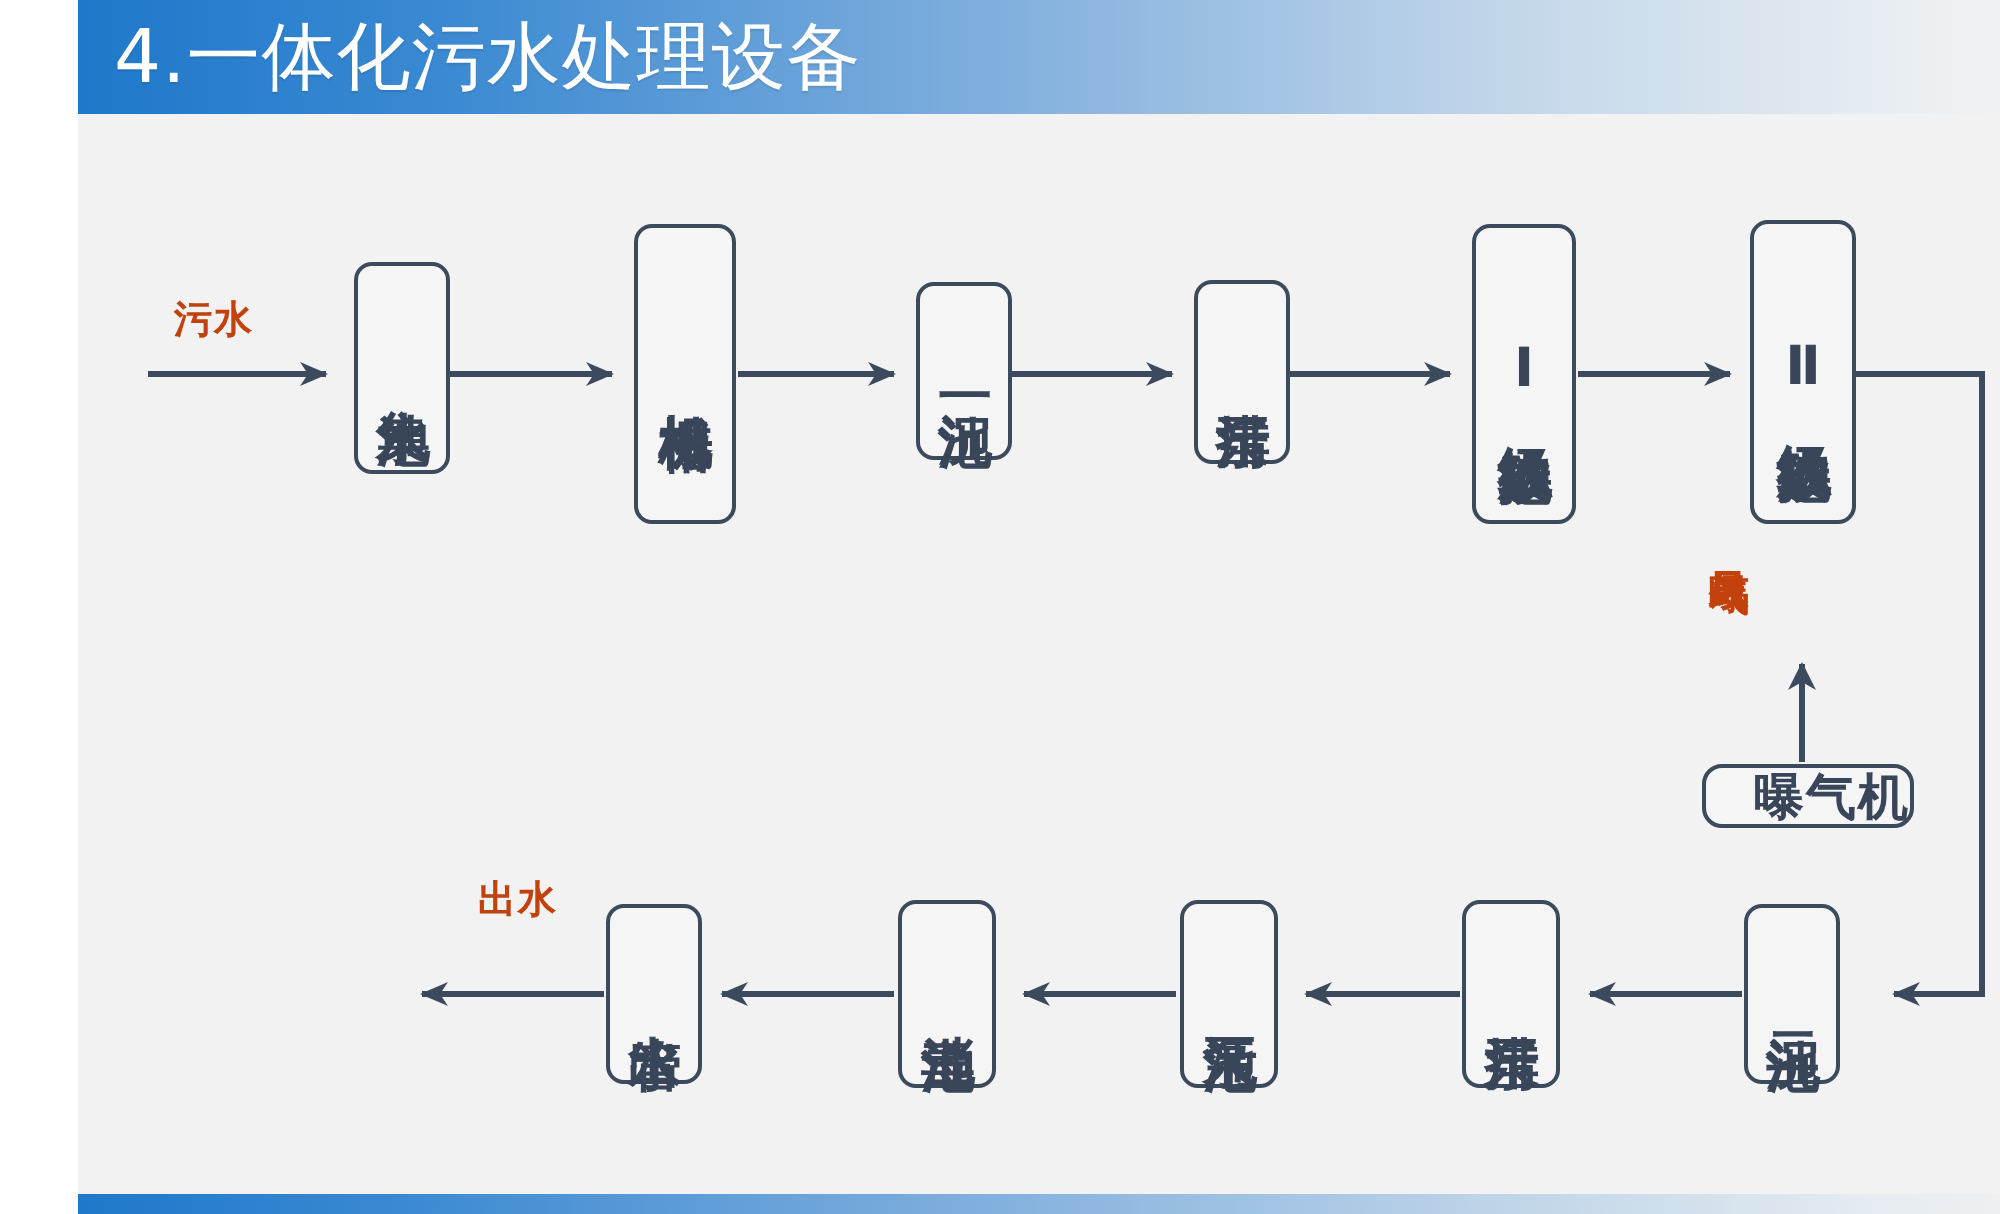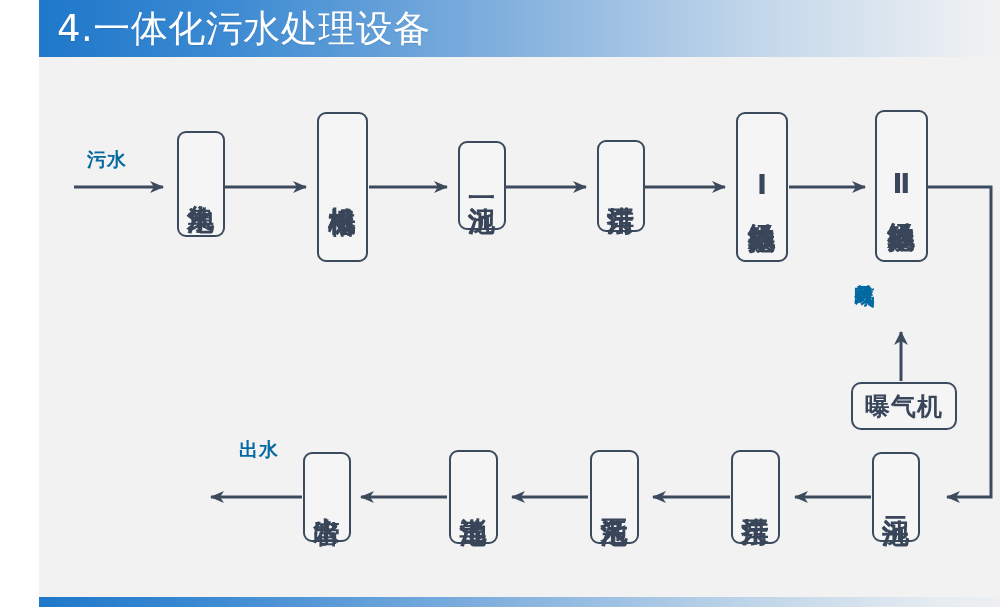--- a/index.html
+++ b/index.html
@@ -76,21 +76,21 @@
     line-height: 27px;
     font-weight: 600;
     letter-spacing: 1px;
     color: #39465a;
     white-space: nowrap;
   }
   
   .edge-label {
     position: absolute;
     font-size: 19px;
-    color: #0369a1;
+    color: #c2410c;
     font-weight: 600;
     white-space: nowrap;
     letter-spacing: 1px;
   }
   .edge-label.vertical {
     writing-mode: vertical-rl;
     text-orientation: upright;
     font-size: 20px;
     line-height: 22px;
   }
@@ -171,21 +171,21 @@
     </div>
 
     <div class="node" style="left:697px; top:55px; width:52px; height:150px;">
       <span class="vtext">Ⅰ级接触池</span>
     </div>
 
     <div class="node" style="left:836px; top:53px; width:53px; height:152px;">
       <span class="vtext">Ⅱ级接触池</span>
     </div>
 
-    <div class="node" style="left:812px; top:325px; width:106px; height:48px; border-radius:10px;">
+    <div class="node" style="left:812px; top:325px; width:106px; height:32px; border-radius:10px;justify-content:flex-end;">
       <span class="htext">曝气机</span>
     </div>
 
     <div class="node" style="left:833px; top:395px; width:48px; height:90px;">
       <span class="vtext">二沉池</span>
     </div>
 
     <div class="node" style="left:692px; top:393px; width:49px; height:94px;">
       <span class="vtext">排污泵</span>
     </div>

